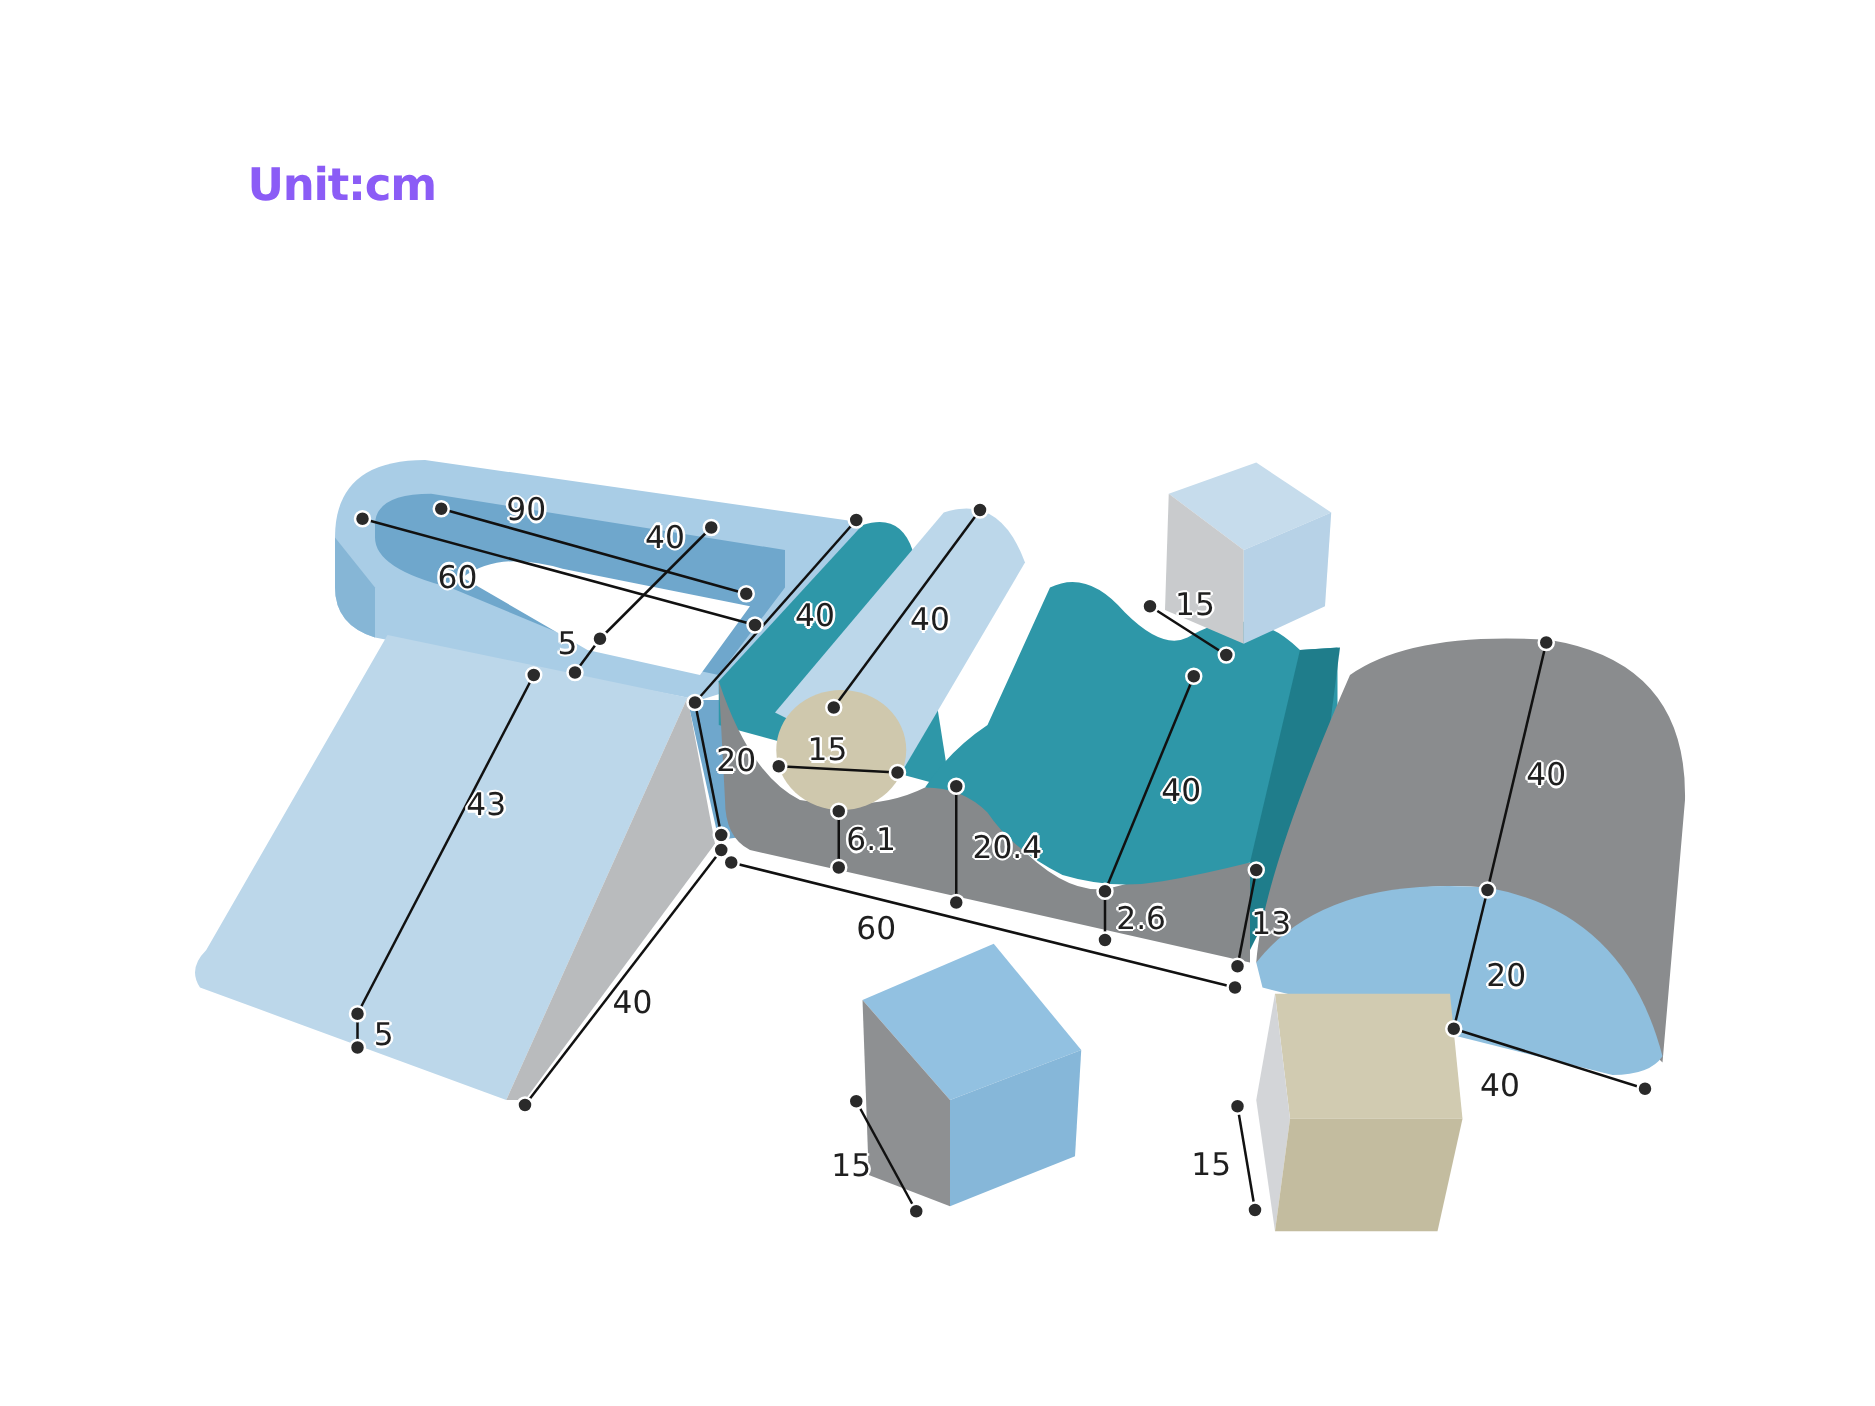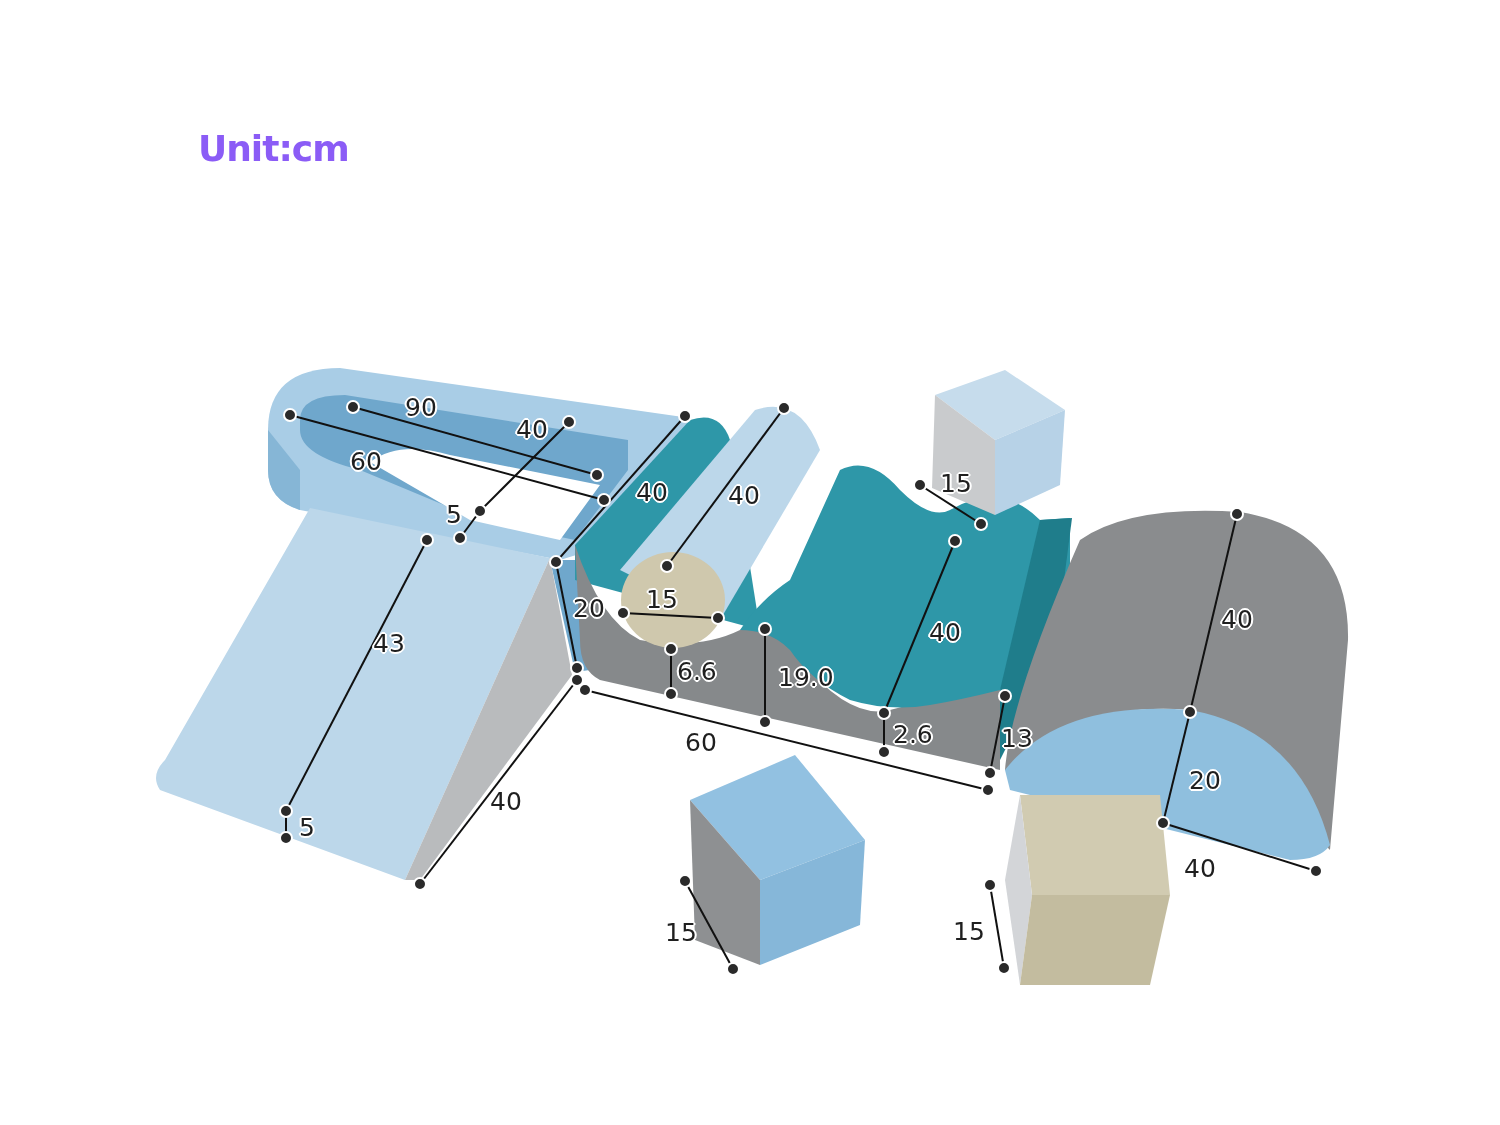--- a/index.html
+++ b/index.html
@@ -137,22 +137,22 @@
 <div class="lbl" style="left:516px;top:417px">40</div>
 <div class="lbl" style="left:350px;top:449px">60</div>
 <div class="lbl" style="left:446px;top:502px">5</div>
 <div class="lbl" style="left:636px;top:480px">40</div>
 <div class="lbl" style="left:728px;top:483px">40</div>
 <div class="lbl" style="left:646px;top:587px">15</div>
 <div class="lbl" style="left:573px;top:596px">20</div>
 <div class="lbl" style="left:373px;top:631px">43</div>
 <div class="lbl" style="left:299px;top:815px">5</div>
 <div class="lbl" style="left:490px;top:789px">40</div>
-<div class="lbl" style="left:677px;top:659px">6.6</div>
-<div class="lbl" style="left:778px;top:665px">19.0</div>
+<div class="lbl" style="left:677px;top:659px">6.1</div>
+<div class="lbl" style="left:778px;top:665px">20.4</div>
 <div class="lbl" style="left:685px;top:730px">60</div>
 <div class="lbl" style="left:929px;top:620px">40</div>
 <div class="lbl" style="left:893px;top:722px">2.6</div>
 <div class="lbl" style="left:1001px;top:726px">13</div>
 <div class="lbl" style="left:940px;top:471px">15</div>
 <div class="lbl" style="left:1221px;top:607px">40</div>
 <div class="lbl" style="left:1189px;top:768px">20</div>
 <div class="lbl" style="left:1184px;top:856px">40</div>
 <div class="lbl" style="left:665px;top:920px">15</div>
 <div class="lbl" style="left:953px;top:919px">15</div>

